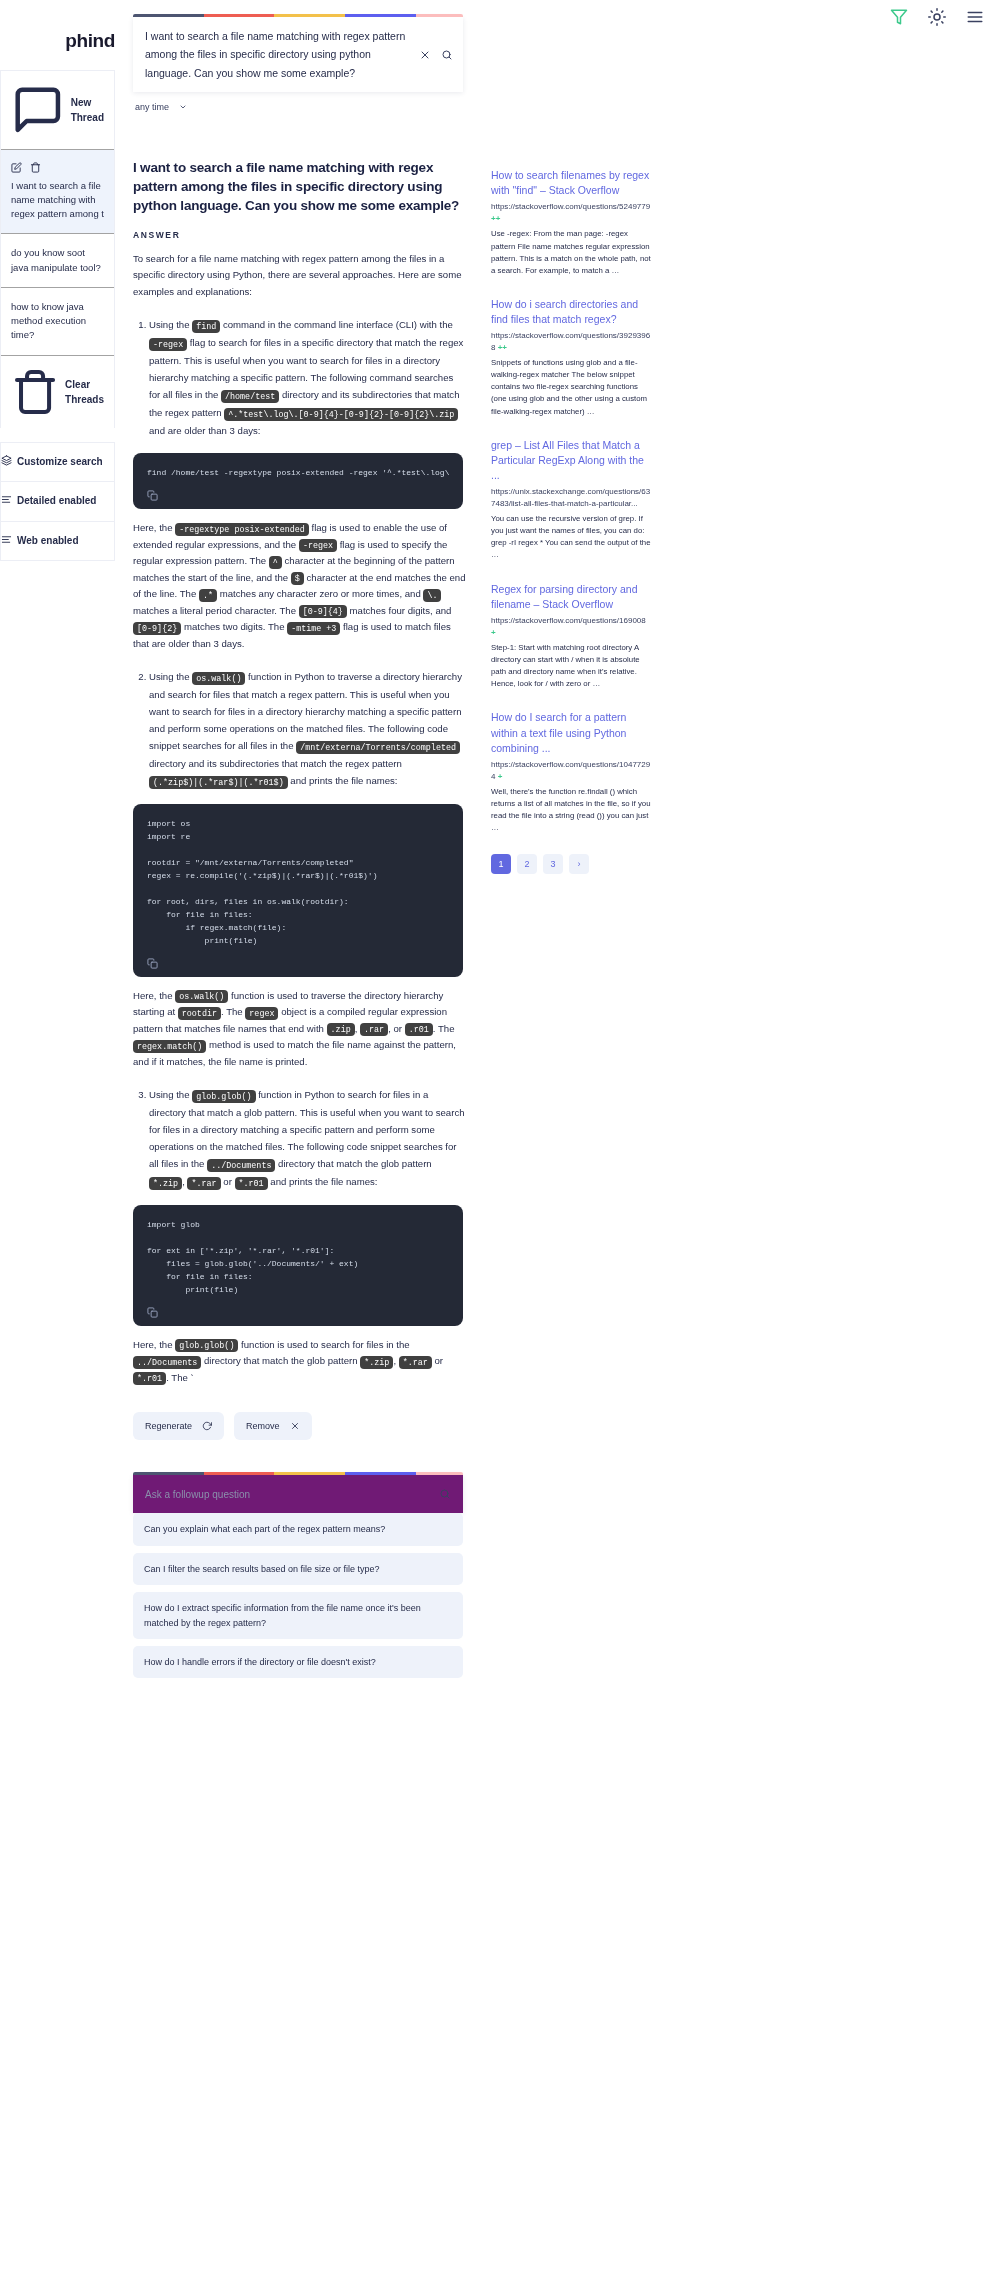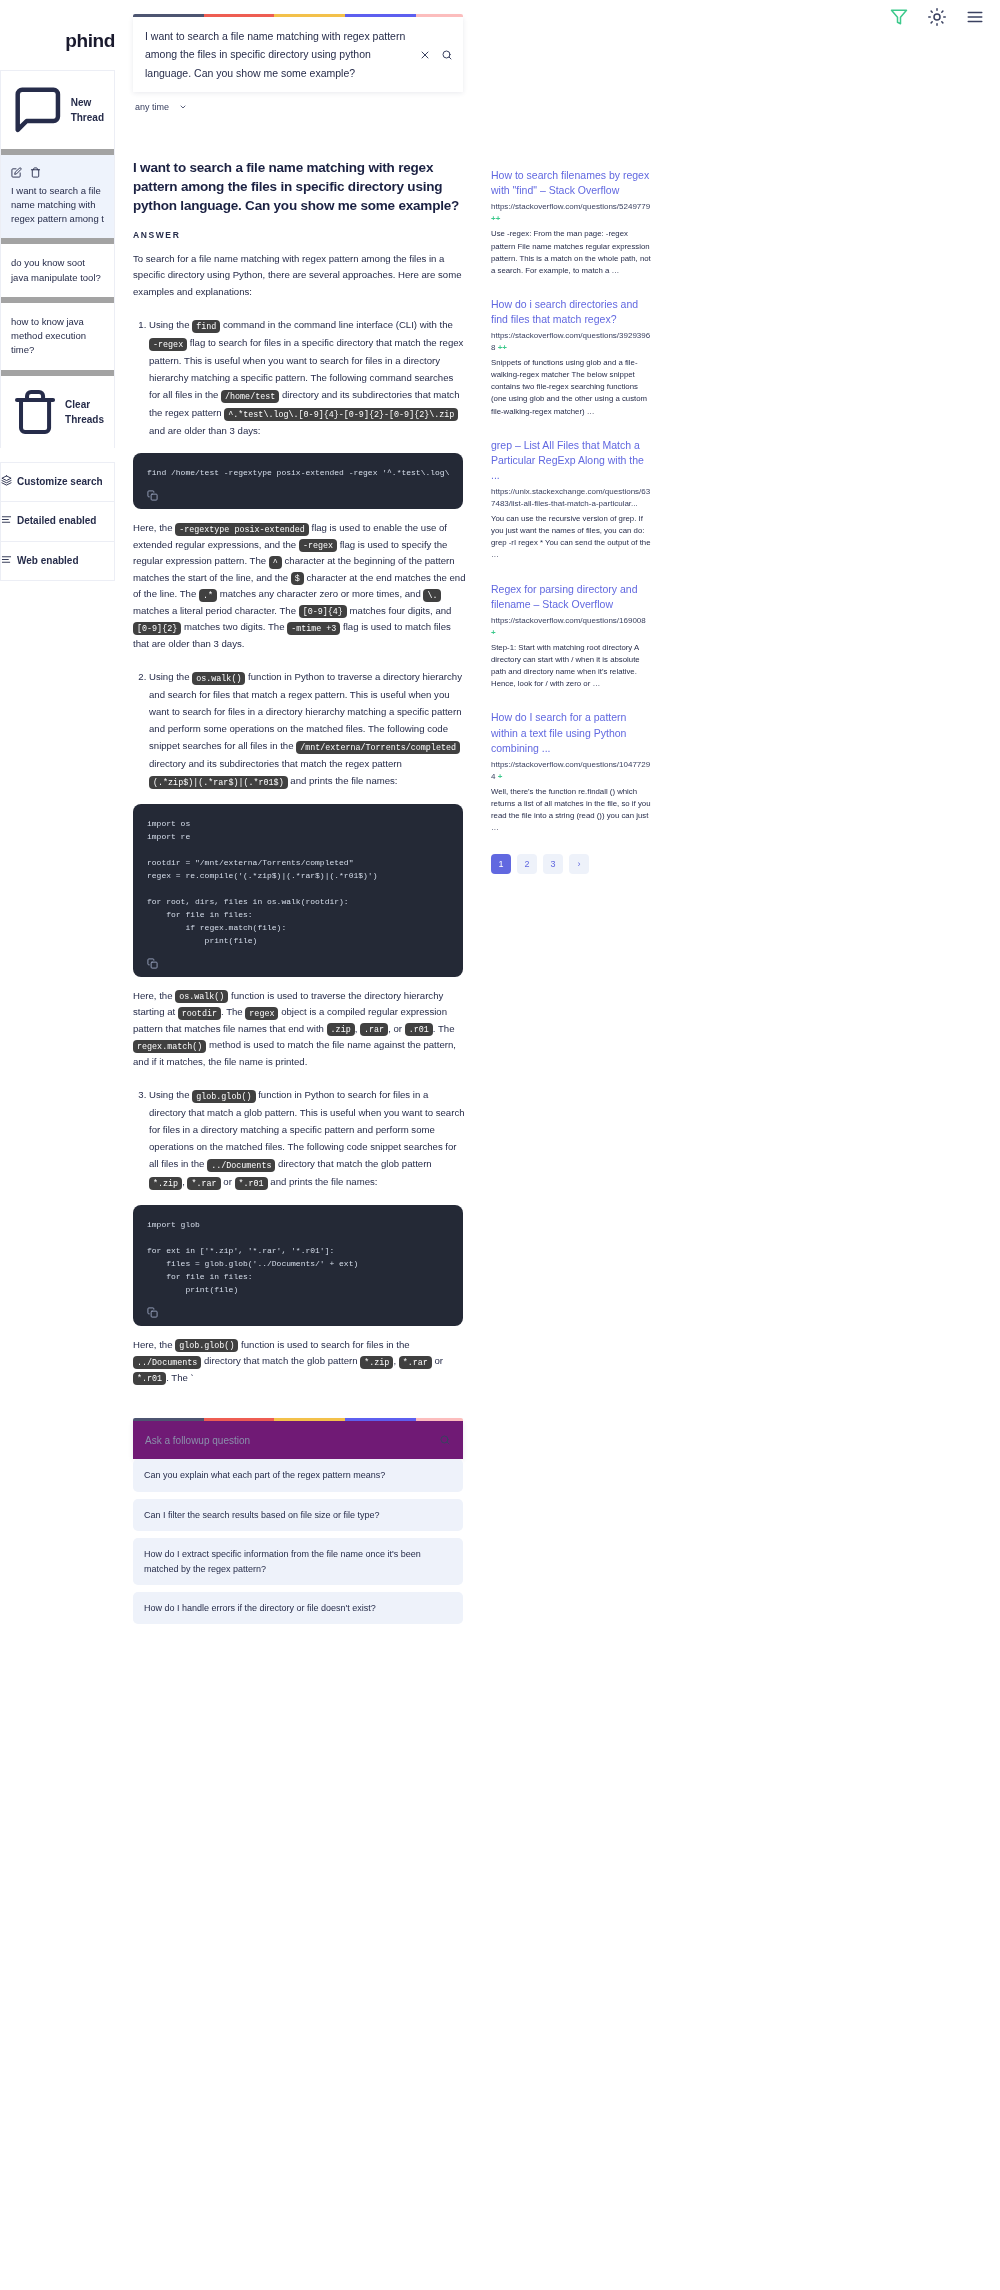--- a/index.html
+++ b/index.html
@@ -35,21 +35,21 @@
   .side-card {
     border: 1px solid #eceef5;
     border-bottom: none;
     background: #fff;
   }
   .side-card:last-child { border-bottom: 1px solid #eceef5; }
   .side-row {
     padding: 12px 10px;
     font-size: 9.5px; line-height: 1.5; color: #262c4a;
     cursor: pointer; background: #fff;
-    border-bottom: 6px solid #a3a3a3;
+    border-bottom: 1px solid #a3a3a3;
   }
   .side-row:last-child { border-bottom: none; }
   .side-row.strong { font-weight: 700; font-size: 10px; display: flex; align-items: center; gap: 6px; }
   .side-row.active { background: #eef3fc; }
   .thread-actions { display: flex; gap: 8px; margin-bottom: 6px; }
   .thread-actions svg { width: 11px; height: 11px; cursor: pointer; }
   .sec-gap { height: 14px; }
   .feat-row {
     padding: 12px 0; font-size: 10px; font-weight: 700;
     line-height: 1.45; cursor: pointer;
@@ -357,20 +357,36 @@
       <svg class="copybtn" viewBox="0 0 24 24" fill="none" stroke="#9aa4bf" stroke-width="2" stroke-linecap="round" stroke-linejoin="round">
           <rect x="9" y="9" width="13" height="13" rx="2"></rect>
           <path d="M5 15H4a2 2 0 0 1-2-2V4a2 2 0 0 1 2-2h9a2 2 0 0 1 2 2v1"></path>
         </svg>
     </div>
 
     <p class="para">
       <span>Here, the </span><code class="inl">glob.glob()</code><span> function is used to search for files in the </span><code class="inl">../Documents</code><span> directory that match the glob pattern </span><code class="inl">*.zip</code><span>, </span><code class="inl">*.rar</code><span> or </span><code class="inl">*.r01</code><span>. The `</span>
     </p>
 
+    <div class="btnrow">
+      <button class="gbtn">
+        <span>Regenerate</span>
+        <svg viewBox="0 0 24 24" fill="none" stroke="#262c4a" stroke-width="2" stroke-linecap="round" stroke-linejoin="round">
+            <polyline points="23 4 23 10 17 10"></polyline>
+            <path d="M20.49 15a9 9 0 1 1-2.12-9.36L23 10"></path>
+          </svg>
+      </button>
+      <button class="gbtn">
+        <span>Remove</span>
+        <svg viewBox="0 0 24 24" fill="none" stroke="#262c4a" stroke-width="2" stroke-linecap="round">
+            <line x1="18" y1="6" x2="6" y2="18"></line>
+            <line x1="6" y1="6" x2="18" y2="18"></line>
+          </svg>
+      </button>
+    </div>
 
     <div class="followwrap">
       <div class="gradbar">
           <i class="g1"></i>
           <i class="g2"></i>
           <i class="g3"></i>
           <i class="g4"></i>
           <i class="g5"></i>
         </div>
       <div class="followbox">

